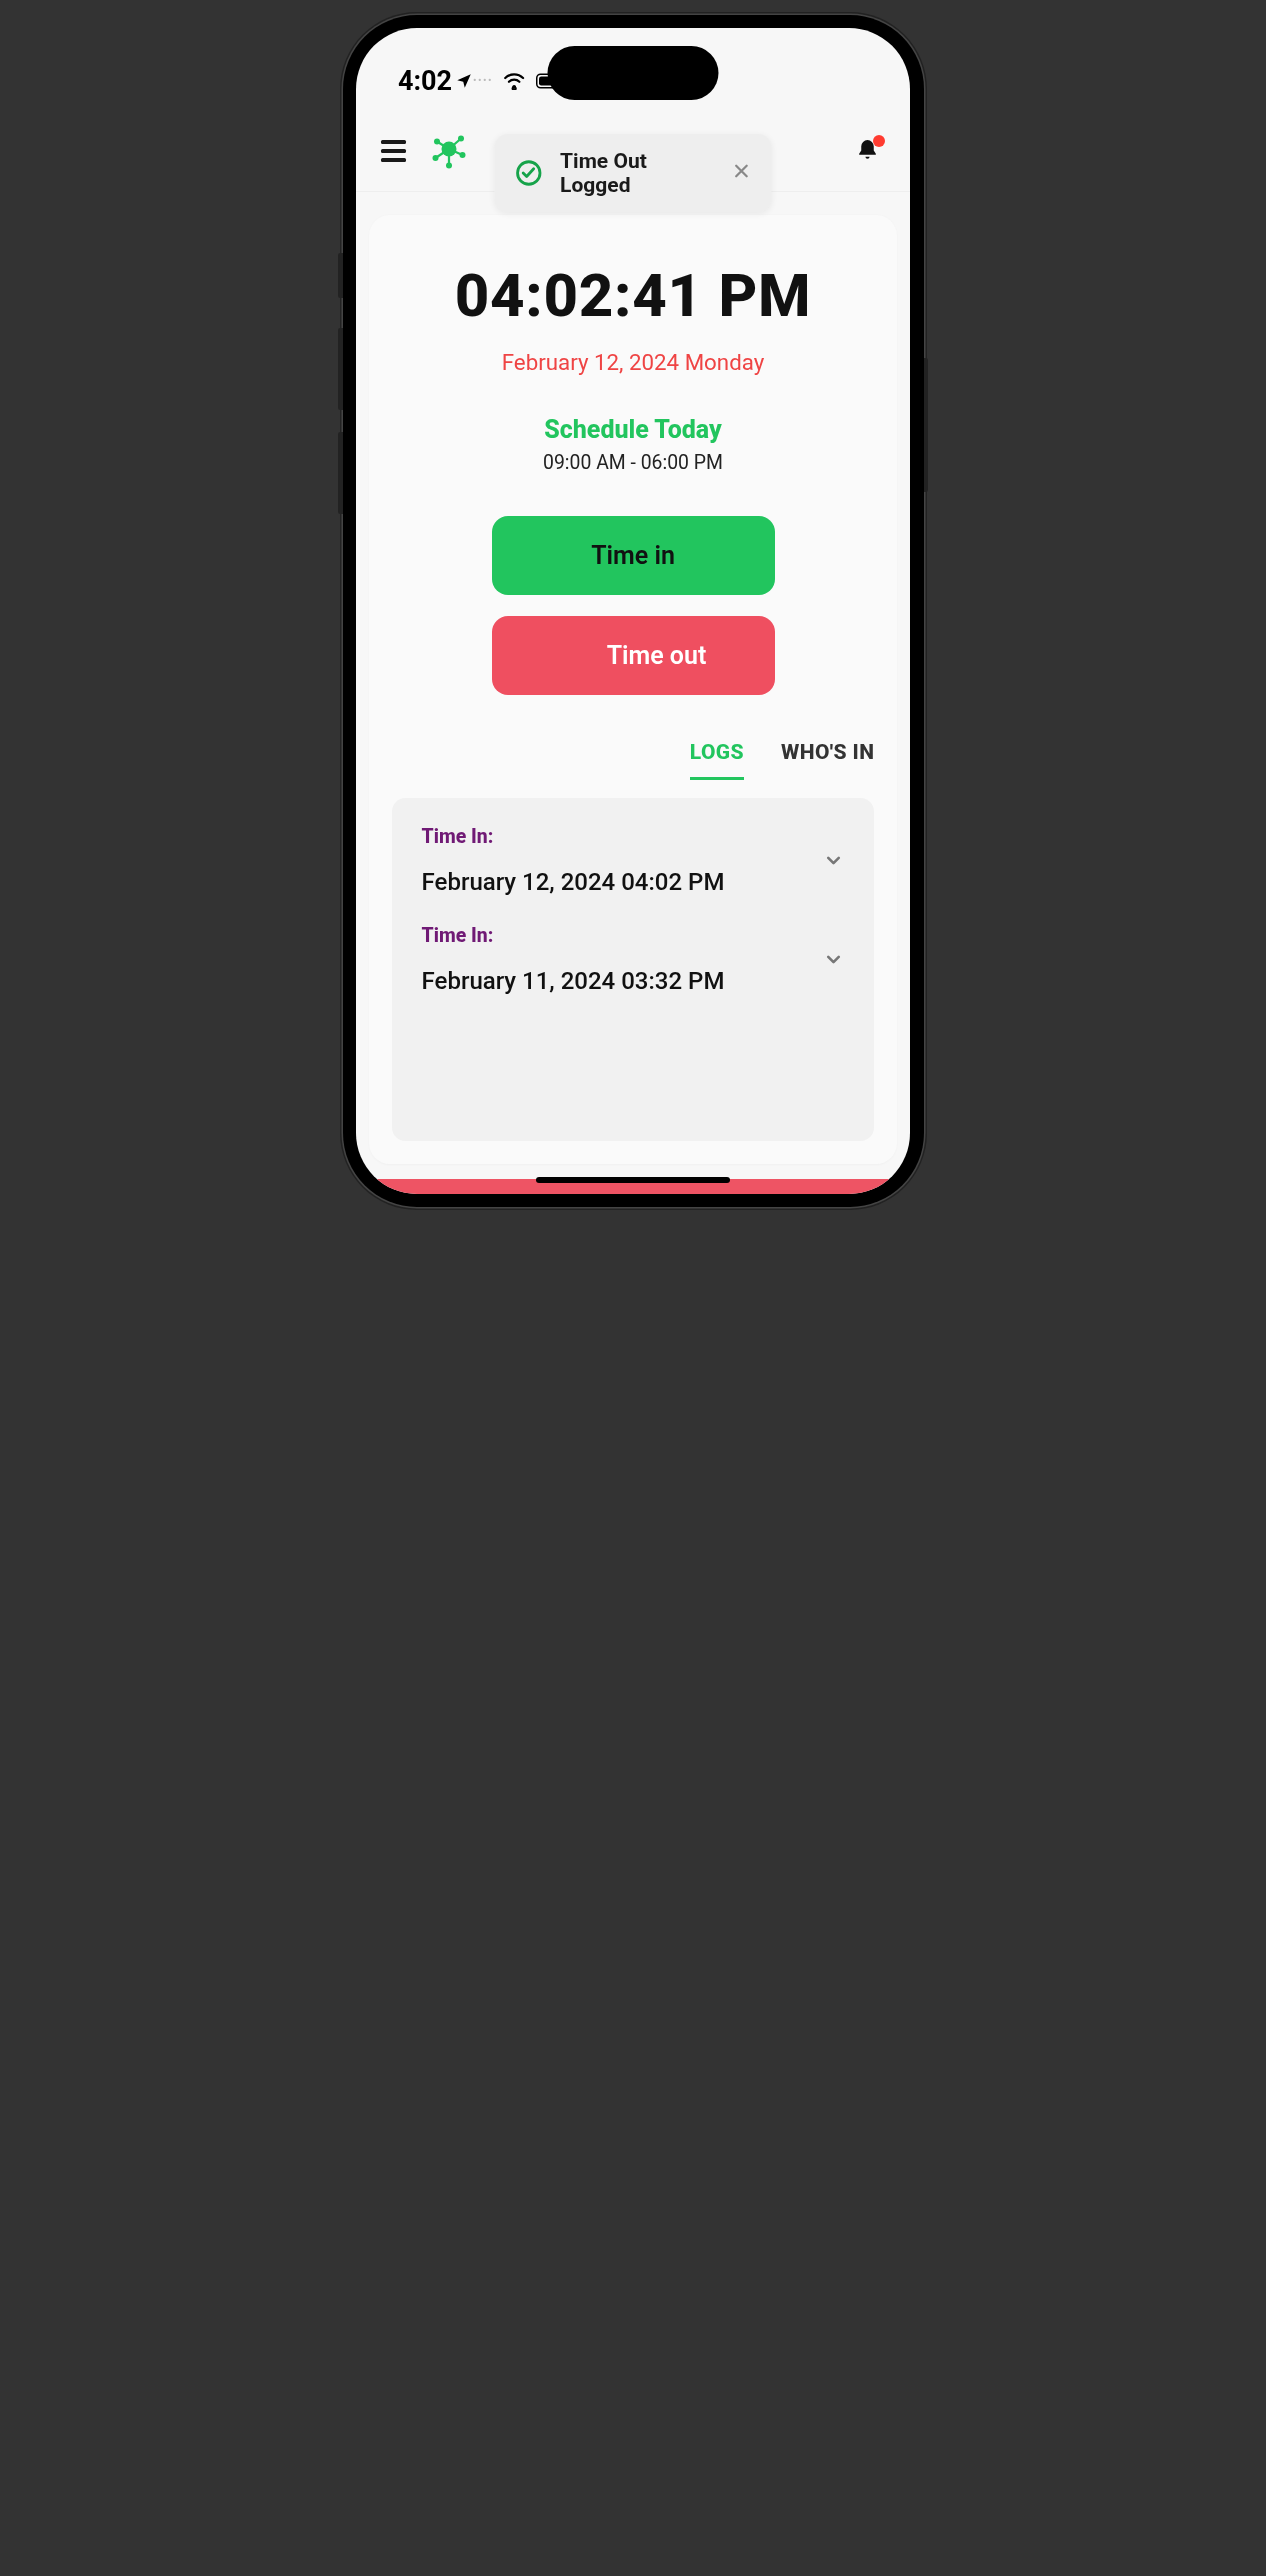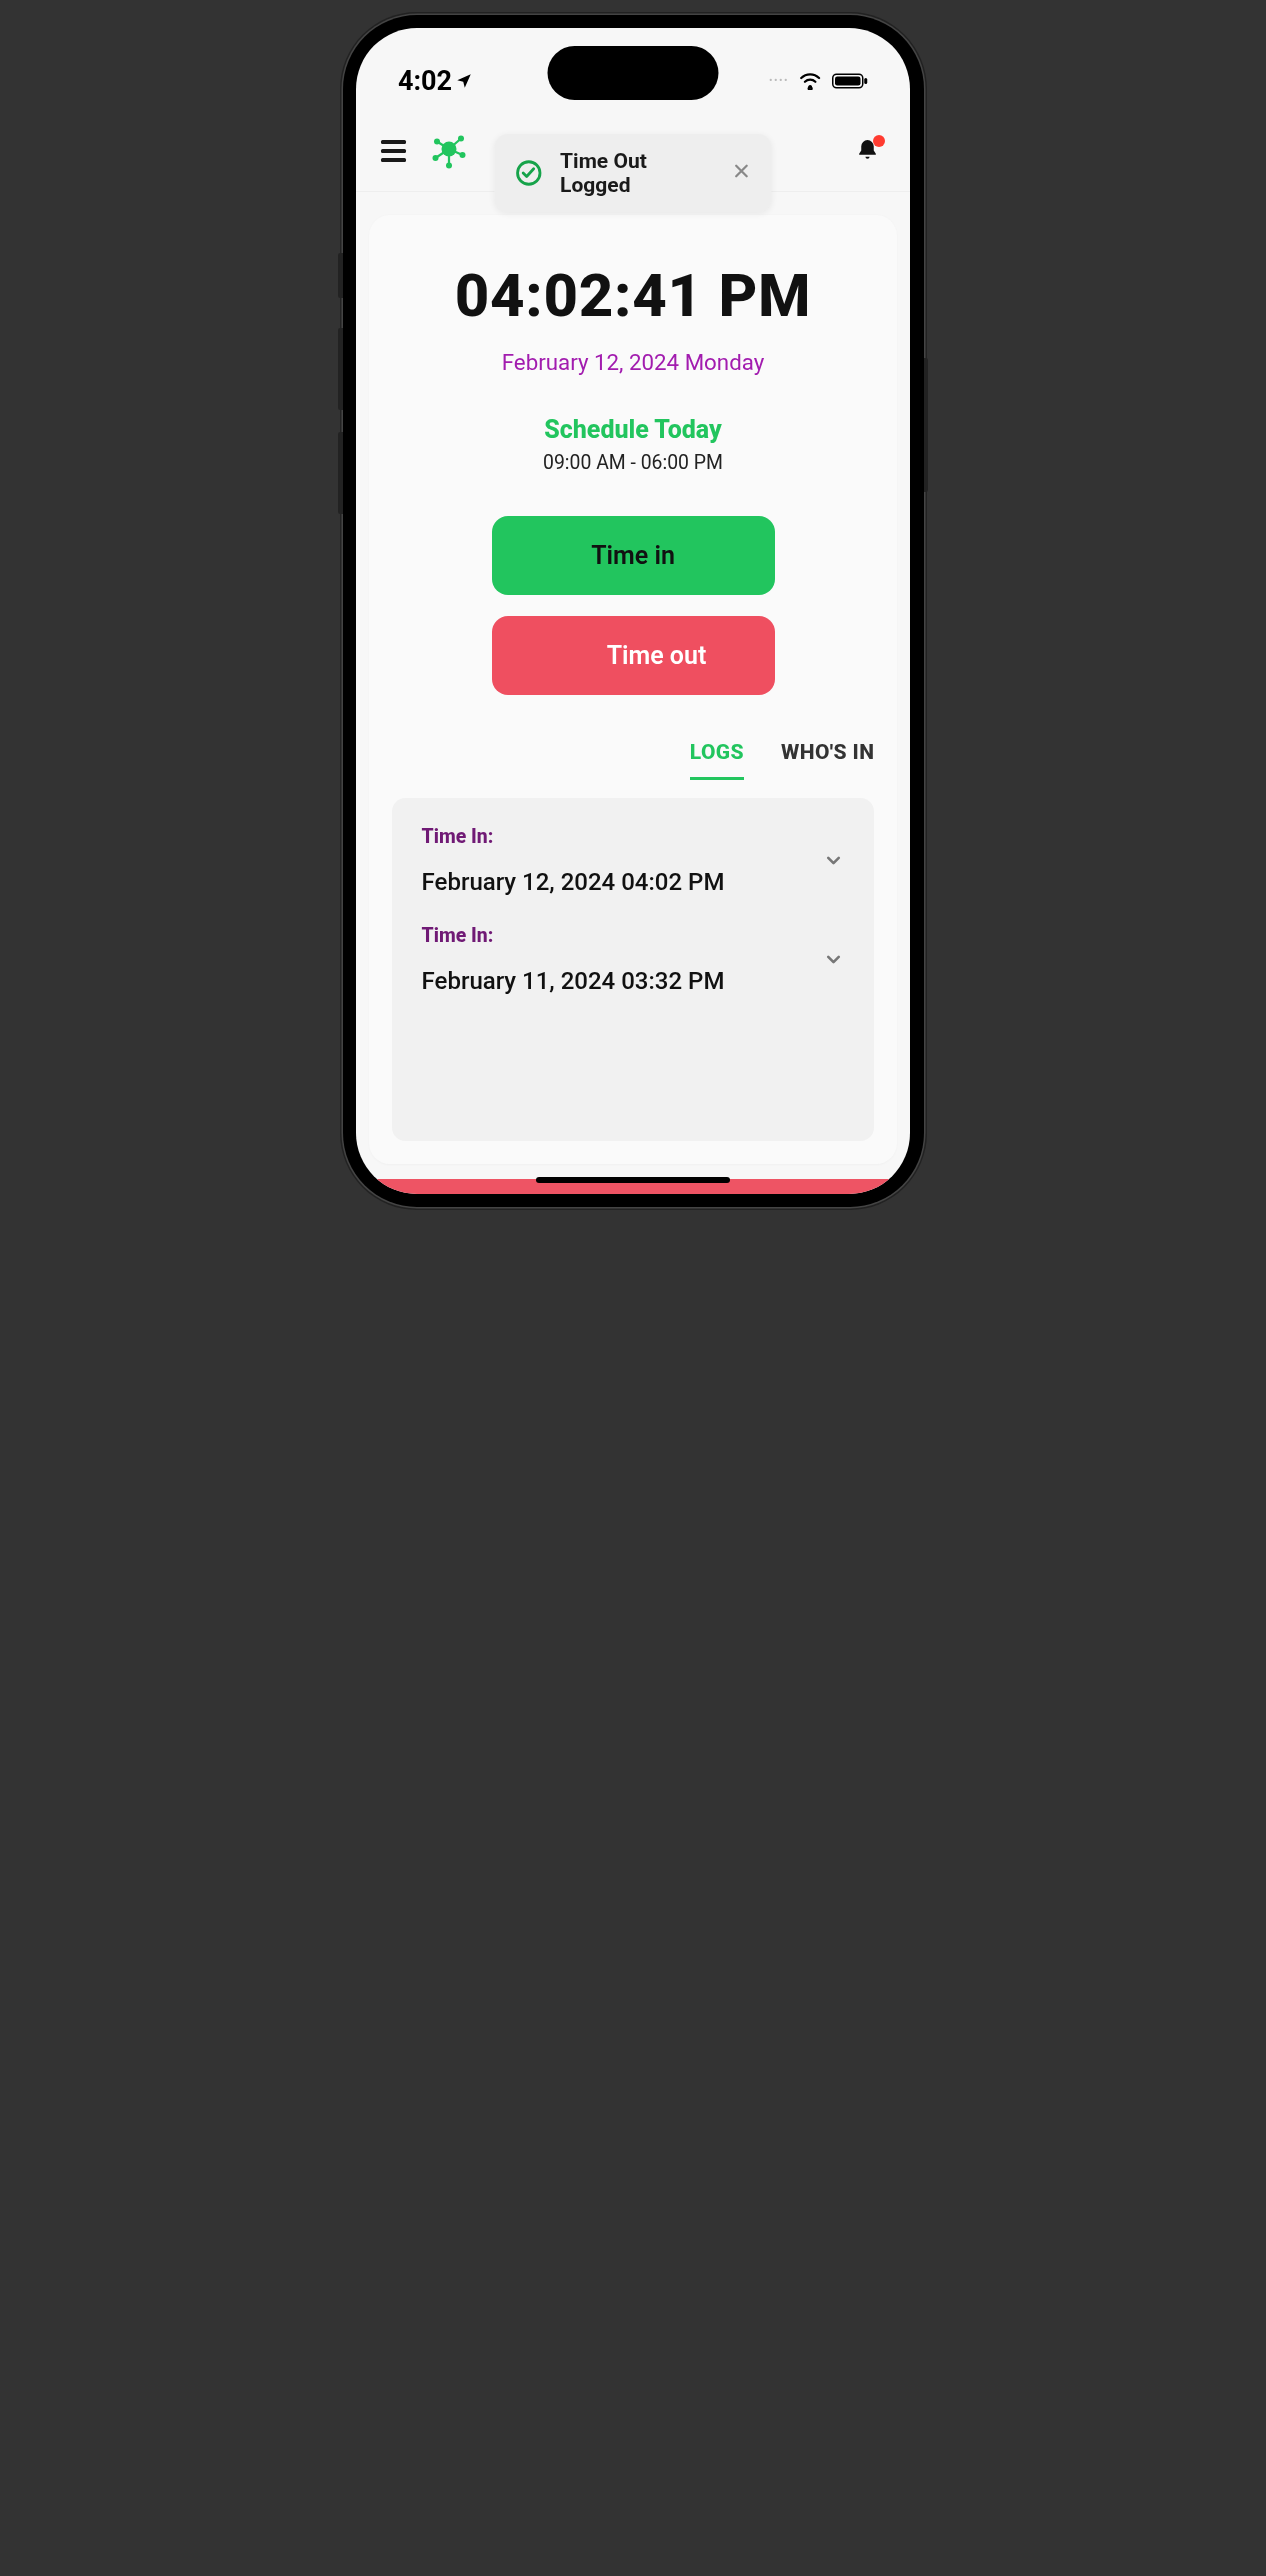--- a/index.html
+++ b/index.html
@@ -48,21 +48,20 @@
   background: #000;
   border-radius: 30px;
   z-index: 100;
 }
 
 
 .status-bar {
   height: 82px;
   display: flex;
   align-items: center;
-  justify-content: space-between;
   padding: 22.3px 42px 0;
 }
 .status-time {
   font-size: 27px;
   font-weight: 700;
   display: flex;
   align-items: center;
   gap: 3px;
 }
 .status-right {
@@ -143,21 +142,21 @@
   text-align: center;
 }
 .clock-time {
   font-size: 60px;
   font-weight: 800;
   color: #111;
   letter-spacing: 0.7px;
 }
 .clock-date {
   font-size: 22.3px;
-  color: #a21caf;
+  color: #ef4444;
   margin-top: 18px;
 }
 .schedule-title {
   font-size: 25px;
   font-weight: 800;
   color: #22c55e;
   margin-top: 40px;
 }
 .schedule-time {
   font-size: 19.4px;

